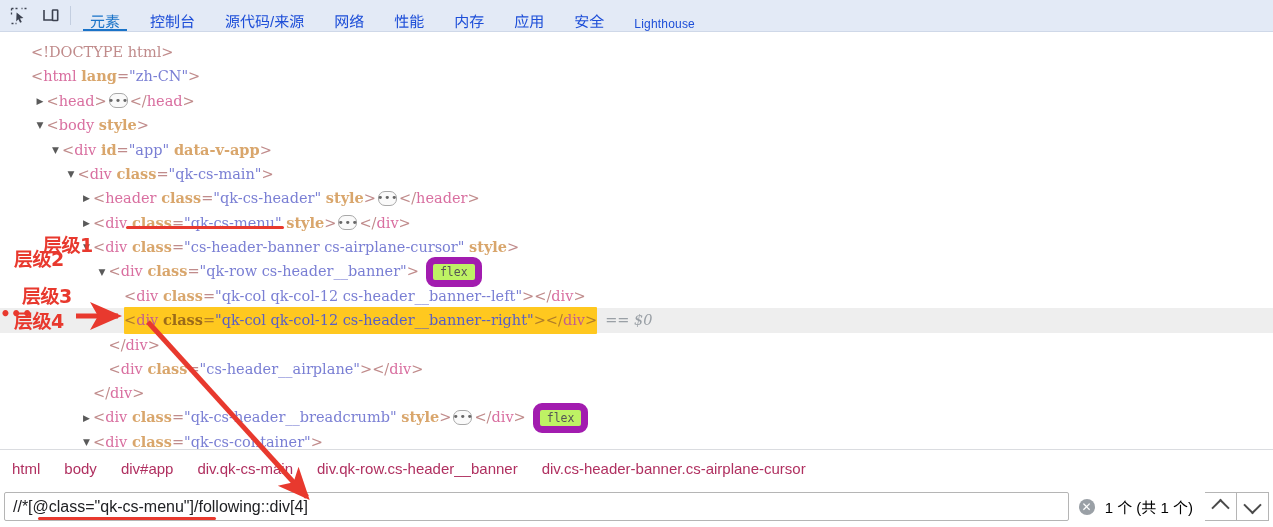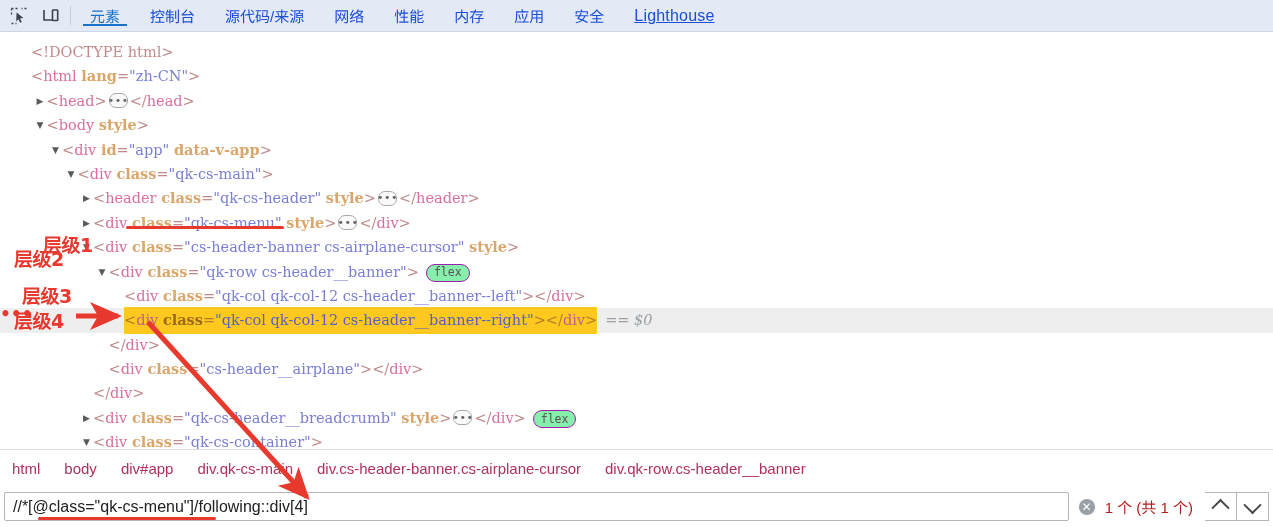--- a/index.html
+++ b/index.html
@@ -39,21 +39,21 @@
     justify-content: center;
     cursor: pointer;
   }
   .tb-sep {
     width: 1px;
     background: #c3cee0;
     margin: 6px 4px 6px 2px;
   }
   .tabs {
     display: flex;
-    align-items: center;
+    align-items: flex-end;
   }
   .tab {
     display: flex;
     align-items: center;
     padding: 0 15px;
     font-size: 15px;
     color: #1d4ed8;
     cursor: pointer;
     position: relative;
     white-space: nowrap;
@@ -64,23 +64,22 @@
   .tab.active::after {
     content: "";
     position: absolute;
     left: 8px;
     right: 8px;
     bottom: 0;
     height: 2px;
     background: #1a73c8;
   }
   .tab.latin {
-    font-size: 16px;
+    font-size: 12px;
     letter-spacing: .2px;
-    text-decoration: underline;
   }
 
   
   .dom-tree {
     position: absolute;
     top: 32px;
     left: 0;
     right: 0;
     bottom: 77px;
     background: #fff;
@@ -149,23 +148,23 @@
     vertical-align: middle;
     position: relative;
     top: -1px;
   }
   .flex-badge {
     display: inline-flex;
     align-items: center;
     justify-content: center;
     height: 16px;
     padding: 0 7px;
-    border: 1px solid #a21caf;
+    border: 7px solid #a21caf;
     border-radius: 9px;
-    background: #86efac;
+    background: #bef264;
     color: #555;
     font-size: 11.5px;
     font-family: "DejaVu Sans Mono", monospace;
     margin-left: 7px;
     vertical-align: middle;
   }
 
   .indent { display: inline-block; }
 
   
@@ -276,21 +275,21 @@
     align-items: center;
     justify-content: center;
     font-size: 12px;
     line-height: 1;
     font-family: "DejaVu Sans", sans-serif;
     cursor: pointer;
     margin-right: 10px;
   }
   .match-count {
     font-size: 15px;
-    color: #b91c1c;
+    color: #000000;
     white-space: nowrap;
     margin-right: 10px;
     font-family: "Liberation Sans", sans-serif;
   }
   .nav-btn {
     width: 32px;
     height: 29px;
     border: 1px solid #b5b5b5;
     border-left: none;
     display: flex;
@@ -455,22 +454,22 @@
 
     <line x1="148" y1="322" x2="307" y2="497" stroke="#e8392e" stroke-width="5" marker-end="url(#ah)"></line>
   </svg>
 </div>
 
 <div class="crumbs" id="crumbs">
     <div class="crumb">html</div>
     <div class="crumb">body</div>
     <div class="crumb">div#app</div>
     <div class="crumb">div.qk-cs-main</div>
+    <div class="crumb">div.qk-row.cs-header__banner</div>
     <div class="crumb">div.cs-header-banner.cs-airplane-cursor</div>
-    <div class="crumb">div.qk-row.cs-header__banner</div>
   </div>
 
 <div class="searchbar">
   <div class="search-field" title="Find by string, selector, or XPath">
     <span class="search-text">//*[@class="qk-cs-menu"]/following::div[4]</span>
   </div>
   <div class="search-right">
     <div style="display:flex;align-items:center;padding:0 2px 0 10px;">
       <span class="clear-btn">✕</span>
       <span class="match-count">1 个 (共 1 个)</span>

